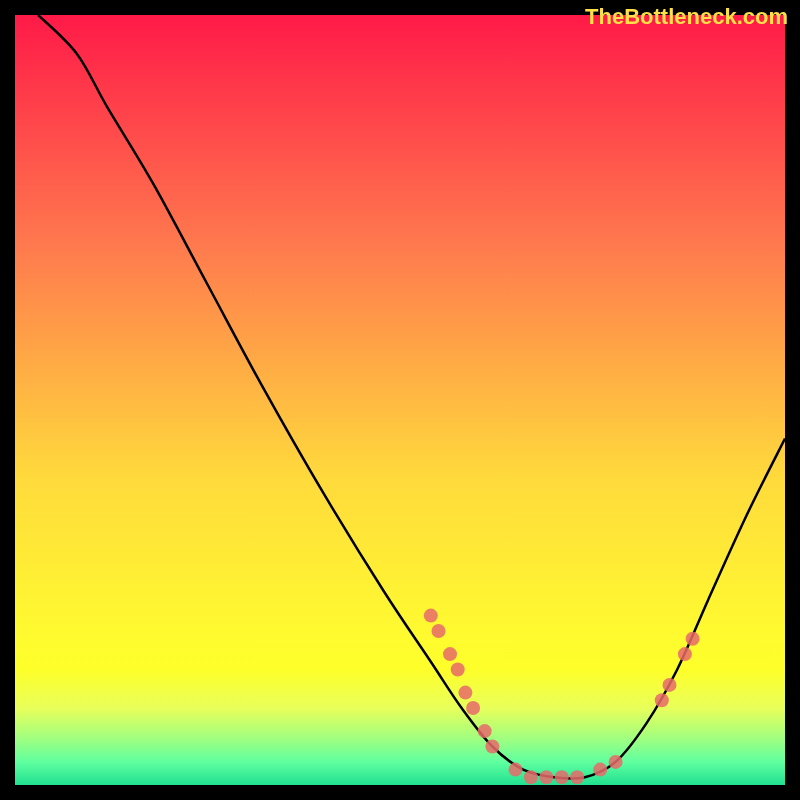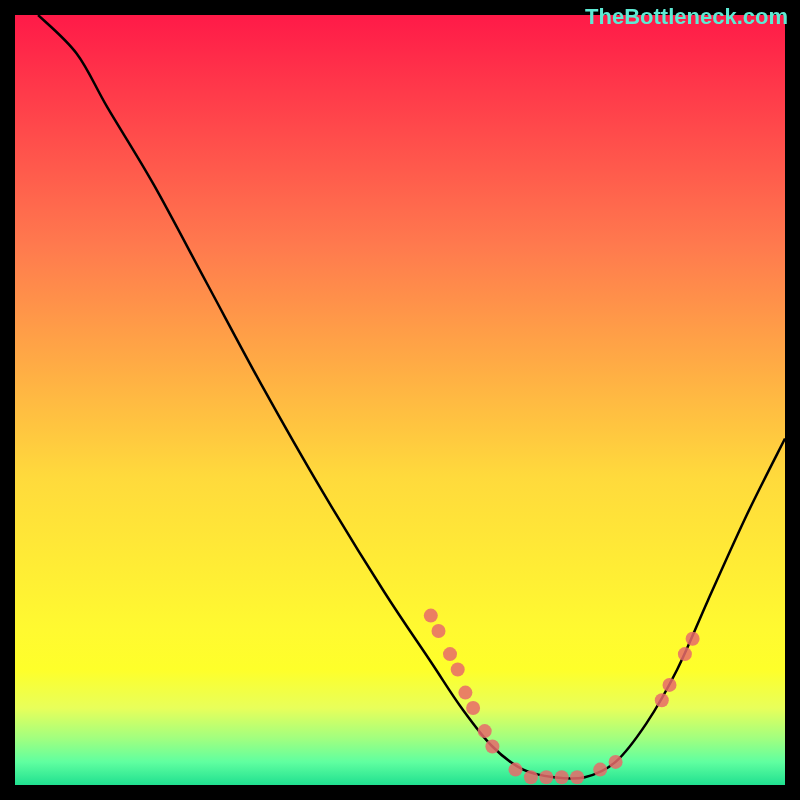--- a/index.html
+++ b/index.html
@@ -7,21 +7,21 @@
     width: 800px;
     height: 800px;
     background: #000000;
     position: relative;
     font-family: Arial, sans-serif;
   }
   .watermark {
     position: absolute;
     top: 4px;
     right: 12px;
-    color: #5eead4;
+    color: #fde047;
     font-size: 22px;
     font-weight: bold;
     z-index: 10;
   }
   .plot-area {
     position: absolute;
     left: 15px;
     top: 15px;
     width: 770px;
     height: 770px;

